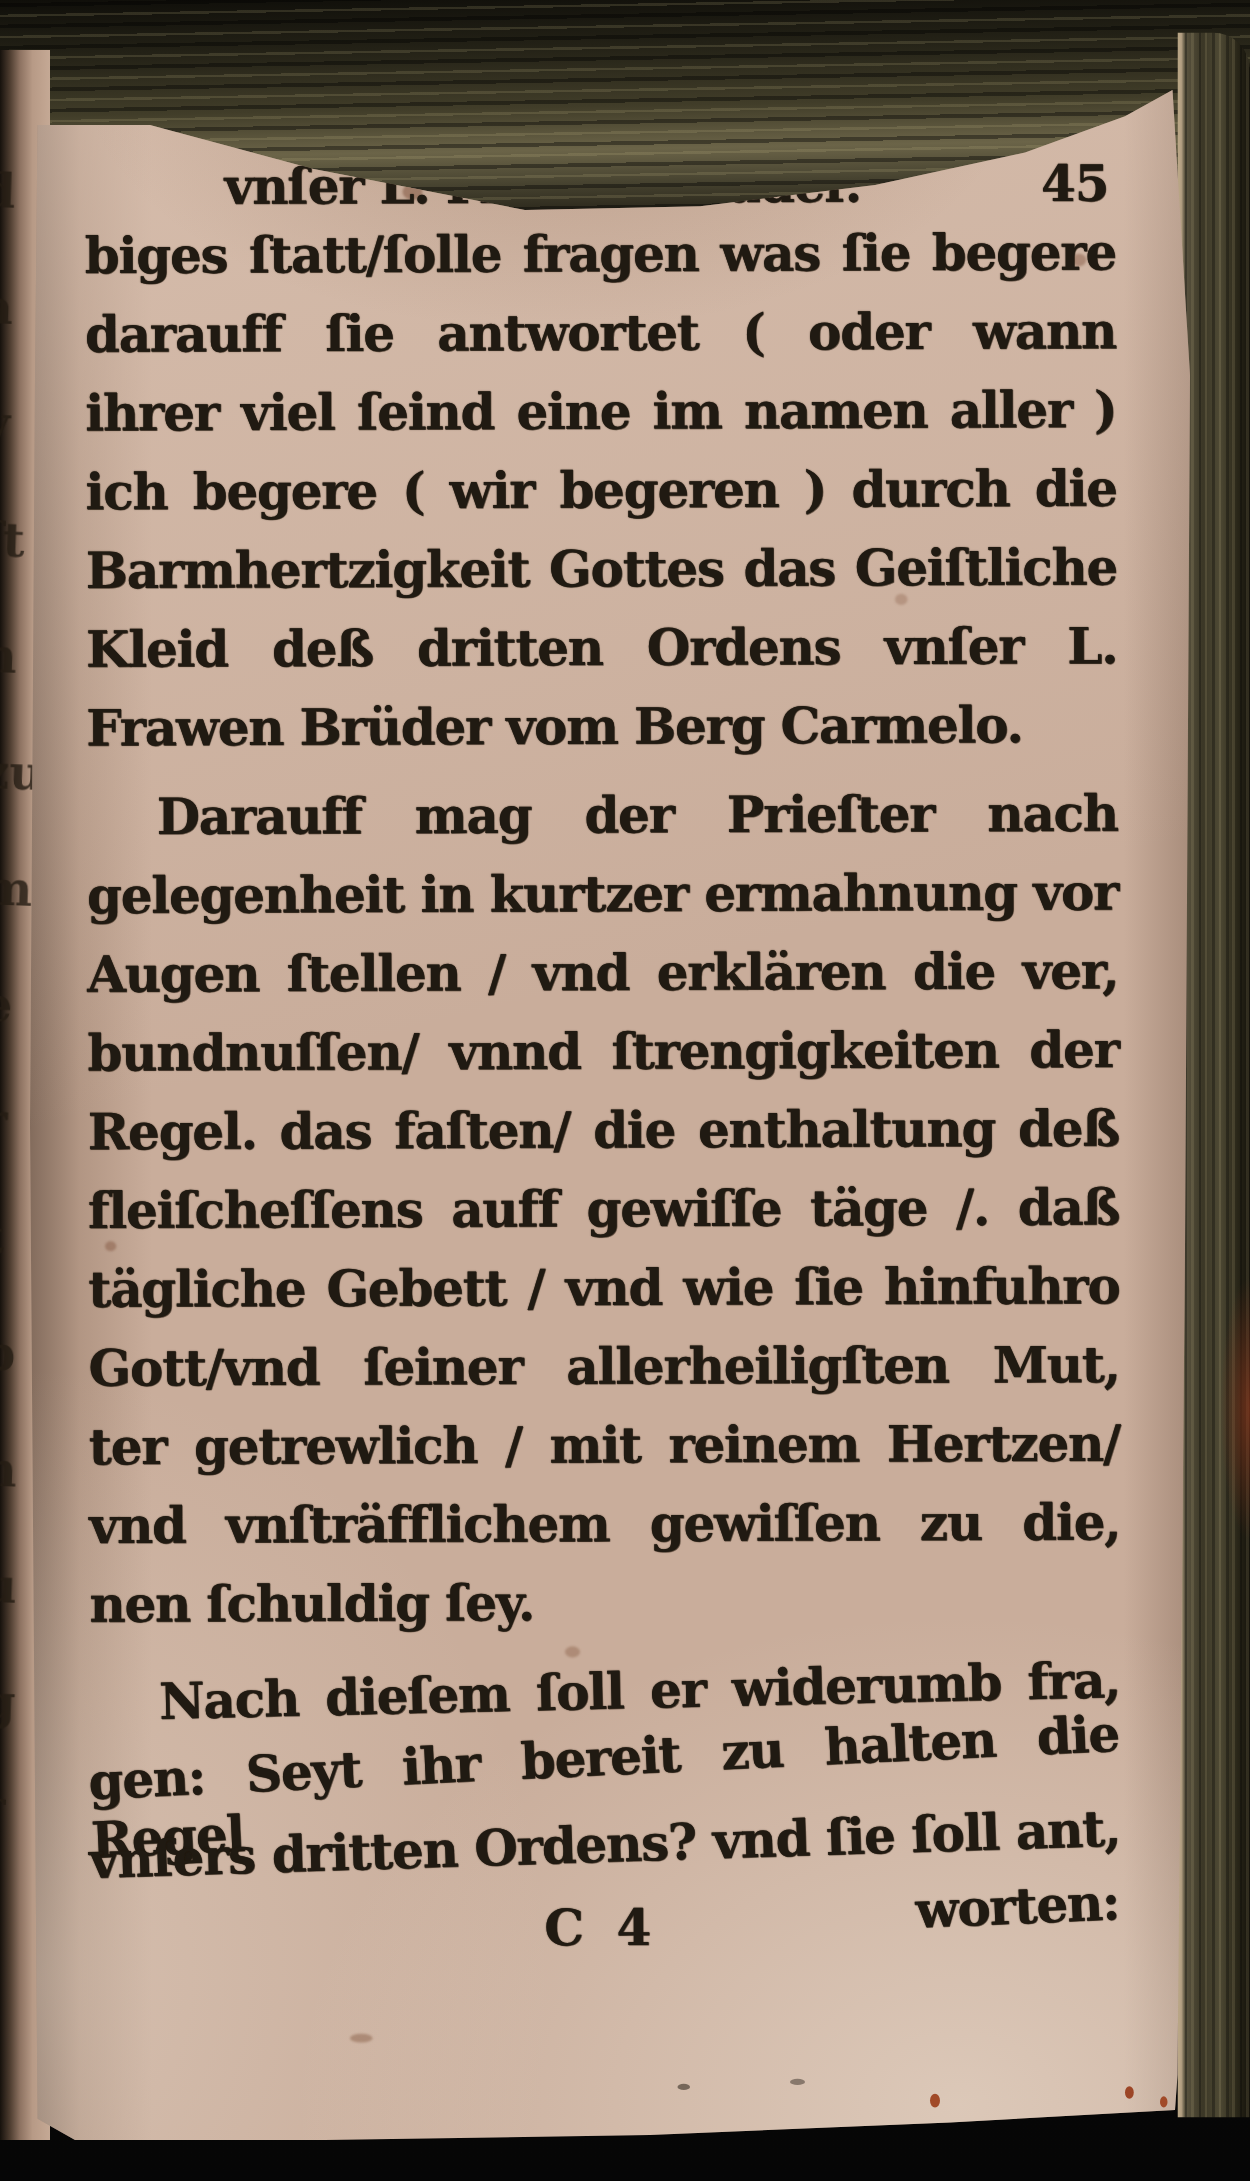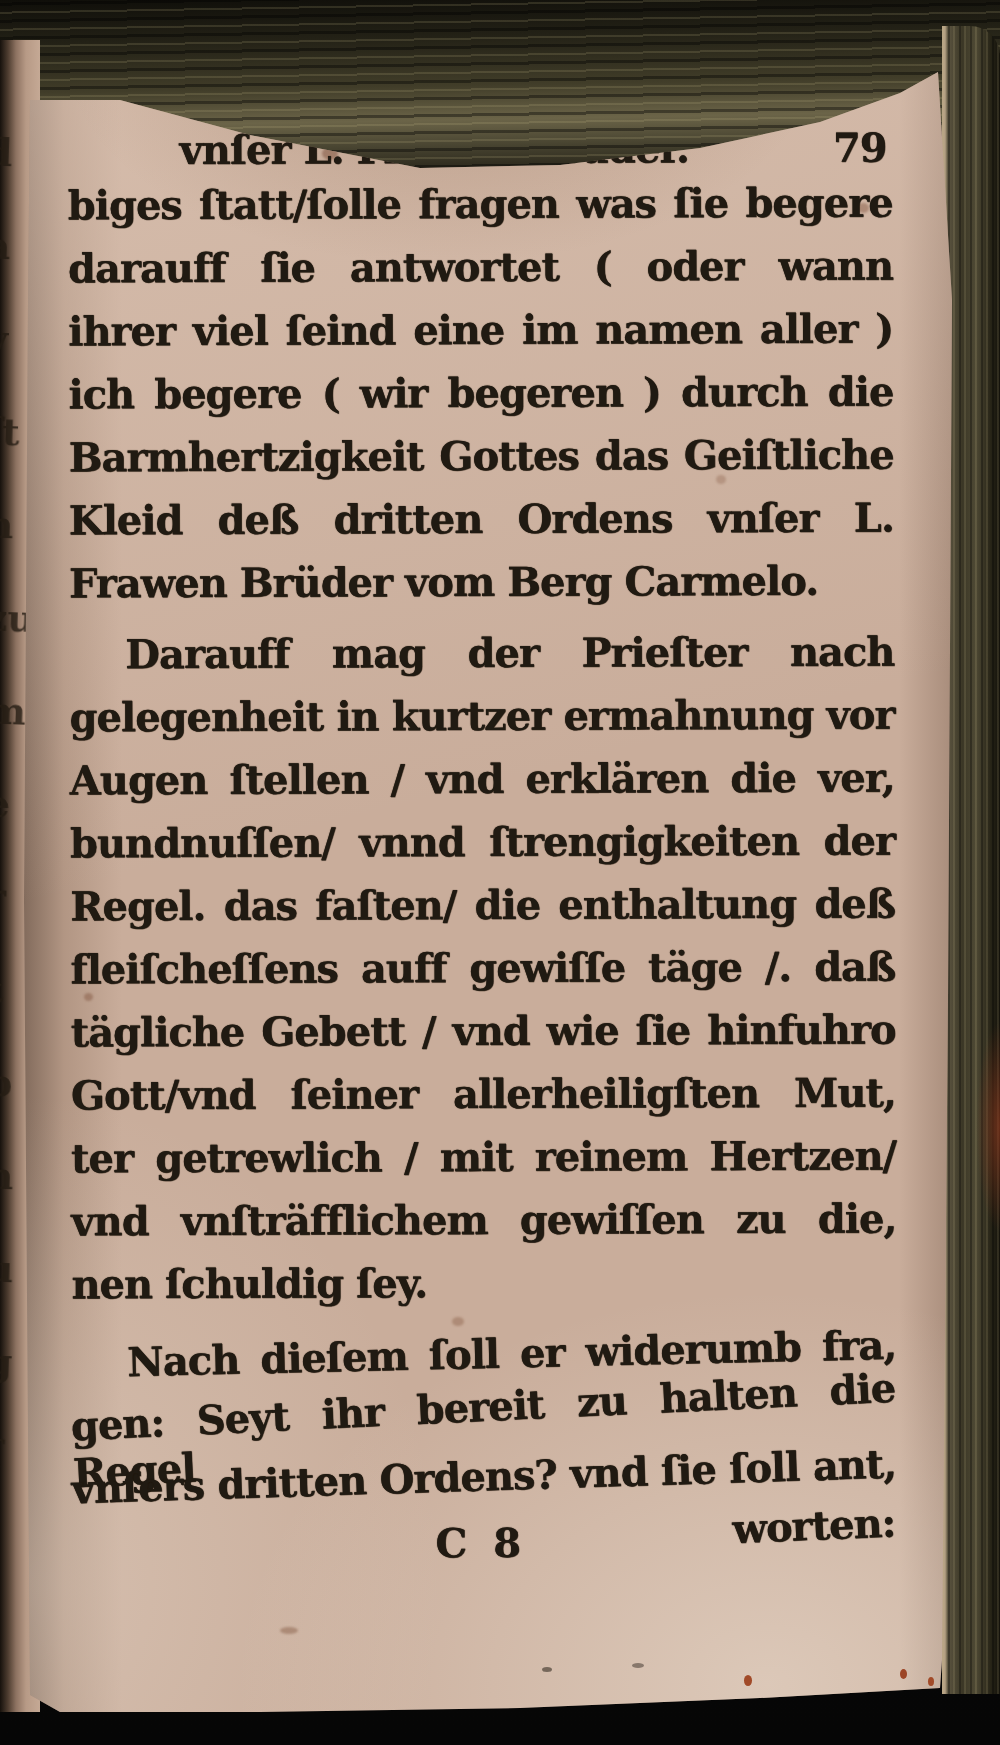--- a/index.html
+++ b/index.html
@@ -126,21 +126,21 @@
     <div class="speck" style="left:722px;top:1620px;width:8px;height:11px;background:#a14a28;"></div>
     <div class="speck" style="left:878px;top:1614px;width:7px;height:10px;background:#9c4526;"></div>
     <div class="speck" style="left:906px;top:1622px;width:6px;height:9px;background:#a14a28;"></div>
     <div class="speck" style="left:520px;top:1612px;width:10px;height:5px;background:rgba(40,32,24,.55);filter:blur(.5px);"></div>
     <div class="speck" style="left:610px;top:1608px;width:12px;height:5px;background:rgba(40,32,24,.45);filter:blur(.5px);"></div>
 
     <div class="textblock">
 
       <div class="running-head">
         <span class="title">vnſer L. Frawen Brüder.</span>
-        <span class="folio">79</span>
+        <span class="folio">45</span>
       </div>
 
       <div class="para p0">
           <div class="line">biges ſtatt/ſolle fragen was ſie begere</div>
           <div class="line">darauff ſie antwortet ( oder wann</div>
           <div class="line">ihrer viel ſeind eine im namen aller )</div>
           <div class="line">ich begere ( wir begeren ) durch die</div>
           <div class="line">Barmhertzigkeit Gottes das Geiſtliche</div>
           <div class="line">Kleid deß dritten Ordens vnſer L.</div>
           <div class="line">Frawen Brüder vom Berg Carmelo.</div>
@@ -160,19 +160,19 @@
           <div class="line">nen ſchuldig ſey.</div>
         </div>
 
       <div class="para p2">
           <div class="line">Nach dieſem ſoll er widerumb fra,</div>
           <div class="line">gen: Seyt ihr bereit zu halten die Regel</div>
           <div class="line">vnſers dritten Ordens? vnd ſie ſoll ant,</div>
         </div>
 
       <div class="sigline">
-        <span class="signature">C 8</span>
+        <span class="signature">C 4</span>
         <span class="catchword">worten:</span>
       </div>
 
     </div>
   </div>
 </div>
 
 </body></html>

